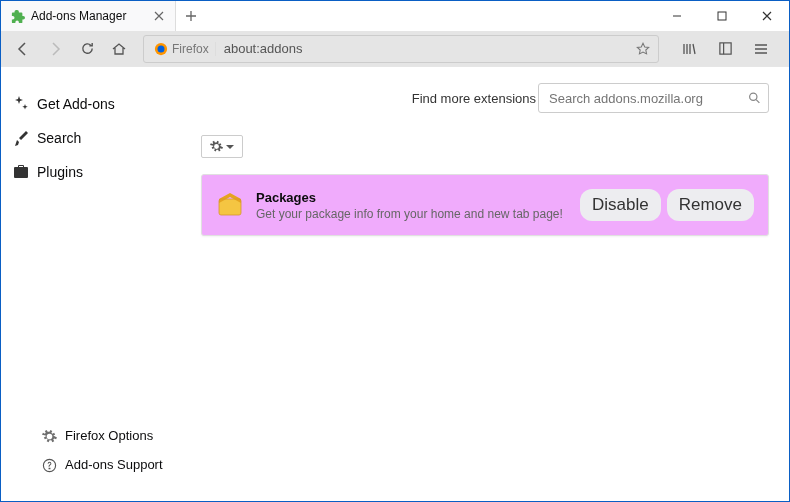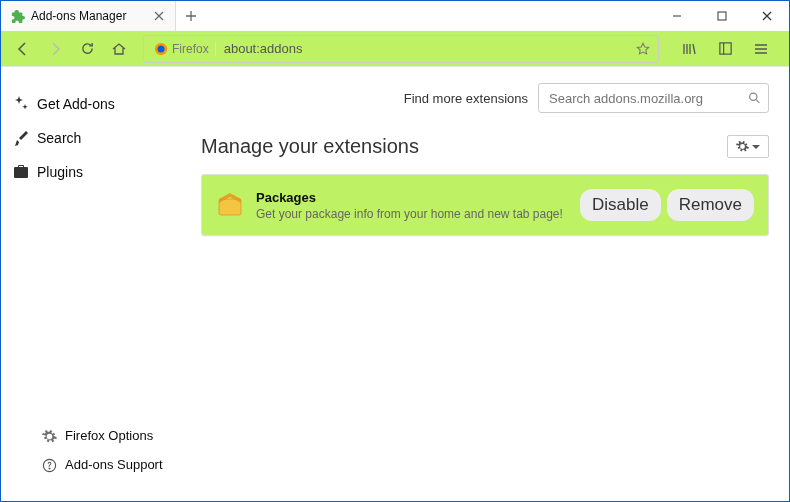--- a/index.html
+++ b/index.html
@@ -6,48 +6,48 @@
 body { width: 790px; height: 502px; background: #0a5ec4; overflow: hidden; }
 .window { position: absolute; top: 0; left: 0; width: 790px; height: 502px; background: #fff; border: 1px solid #0a5ec4; display: flex; flex-direction: column; }
 .titlebar { height: 30px; background: #fff; display: flex; align-items: center; }
 .tab { height: 30px; background: #f9f9fa; display: flex; align-items: center; padding: 0 8px 0 10px; border-right: 1px solid #ddd; min-width: 175px; position: relative; }
 .tab-icon { width: 14px; height: 14px; margin-right: 6px; }
 .tab-title { font-size: 12px; color: #0c0c0d; flex: 1; }
 .tab-close { width: 16px; height: 16px; display: flex; align-items: center; justify-content: center; font-size: 14px; color: #666; }
 .newtab { width: 30px; height: 30px; display: flex; align-items: center; justify-content: center; font-size: 18px; color: #666; }
 .win-controls { margin-left: auto; display: flex; }
 .win-btn { width: 45px; height: 30px; display: flex; align-items: center; justify-content: center; color: #333; }
-.navbar { height: 36px; background: #bef264; border-bottom: 1px solid #e6e6e6; display: flex; align-items: center; padding: 0 8px; gap: 4px; }
+.navbar { height: 36px; background: #e5e5e5; border-bottom: 1px solid #e6e6e6; display: flex; align-items: center; padding: 0 8px; gap: 4px; }
 .nav-btn { width: 28px; height: 28px; display: flex; align-items: center; justify-content: center; border-radius: 4px; color: #555; }
 .nav-btn.disabled { color: #bbb; }
 .urlbar { flex: 1; height: 28px; border: 1px solid #ccc; border-radius: 3px; display: flex; align-items: center; margin: 0 6px; padding: 0 4px; }
 .url-identity { display: flex; align-items: center; padding: 0 6px; border-right: 1px solid #ddd; gap: 4px; }
 .ff-logo { width: 14px; height: 14px; }
 .identity-label { font-size: 12px; color: #777; }
 .url-text { flex: 1; padding: 0 8px; font-size: 13px; color: #555; }
 .star { color: #777; padding: 0 4px; }
 .right-icons { display: flex; gap: 8px; padding: 0 6px; }
 .content { flex: 1; display: flex; background: #fff; overflow: hidden; }
 .sidebar { width: 200px; padding: 20px 0 10px 0; display: flex; flex-direction: column; }
 .side-list { padding: 0 10px 0 0; }
 .side-item { display: flex; align-items: flex-start; gap: 10px; padding: 9px 14px 9px 36px; font-size: 14px; color: #0c0c0d; cursor: pointer; position: relative; }
 .side-item .icon { position: absolute; left: 12px; width: 16px; height: 16px; display: flex; align-items: center; justify-content: center; }
 .side-item.active { color: #0a84ff; }
 .side-footer { margin-top: auto; padding: 6px 0 12px 0; margin-left: 28px; }
 .side-footer .side-item { font-size: 13px; padding: 7px 14px 7px 36px; }
 .main { flex: 1; padding: 16px 20px 20px 0; }
-.find-row { display: flex; justify-content: flex-end; align-items: center; gap: 10px; margin-bottom: 22px; }
+.find-row { display: flex; justify-content: flex-end; align-items: center; gap: 2px; margin-bottom: 22px; }
 .find-label { font-size: 13px; color: #333; }
 .find-input { width: 231px; height: 30px; border: 1px solid #ccc; border-radius: 3px; padding: 0 28px 0 10px; font-size: 13px; color: #555; background: #fff; position: relative; }
 .find-wrap { position: relative; }
 .find-wrap .search-icon { position: absolute; right: 8px; top: 50%; transform: translateY(-50%); color: #888; }
 .heading-row { display: flex; align-items: center; justify-content: space-between; margin-bottom: 16px; }
 .heading { font-size: 20px; font-weight: 400; color: #333; }
 .gear-btn { border: 1px solid #ccc; border-radius: 2px; padding: 4px 8px; display: flex; align-items: center; gap: 3px; background: #fff; font-size: 12px; color: #555; }
-.ext-card { border: 1px solid #e0e0e0; border-radius: 3px; padding: 14px 14px; display: flex; align-items: center; gap: 12px; background: #bef264; box-shadow: 0 1px 2px rgba(0,0,0,0.05); }
+.ext-card { border: 1px solid #e0e0e0; border-radius: 3px; padding: 14px 14px; display: flex; align-items: center; gap: 12px; background: #f0abfc; box-shadow: 0 1px 2px rgba(0,0,0,0.05); }
 .ext-icon { width: 28px; height: 28px; flex-shrink: 0; }
 .ext-info { flex: 1; }
 .ext-name { font-size: 13px; font-weight: 600; color: #0c0c0d; }
 .ext-desc { font-size: 12px; color: #666; margin-top: 2px; }
 .ext-actions { display: flex; gap: 6px; }
 .ext-btn { background: #ededf0; border: none; padding: 6px 12px; font-size: 17px; color: #333; border-radius: 12px; cursor: pointer; }
 svg { display: block; }
 </style>
 </head>
 <body>
@@ -206,21 +206,20 @@
           <span class="search-icon">
               <svg width="13" height="13" viewBox="0 0 16 16">
                 <circle cx="6.5" cy="6.5" r="4.5" fill="none" stroke="#888" stroke-width="1.5"></circle>
                 <path stroke="#888" stroke-width="1.5" d="M10 10l4 4"></path>
               </svg>
             </span>
         </div>
       </div>
 
       <div class="heading-row">
-        <h1 class="heading">Manage your extensions</h1>
         <button class="gear-btn">
           <span>
               <svg width="13" height="13" viewBox="0 0 16 16">
                 <path fill="#555" d="M8 5a3 3 0 100 6 3 3 0 000-6zm6 3l2 1-1 2-2-1-1 1 1 2-2 1-1-2H8l-1 2-2-1 1-2-1-1-2 1-1-2 2-1V7L0 6l1-2 2 1 1-1-1-2 2-1 1 2h2l1-2 2 1-1 2 1 1 2-1 1 2-2 1z"></path>
               </svg>
             </span>
           <span>
               <svg width="8" height="8" viewBox="0 0 8 8">
                 <path fill="#555" d="M0 2l4 4 4-4z"></path>
               </svg>

